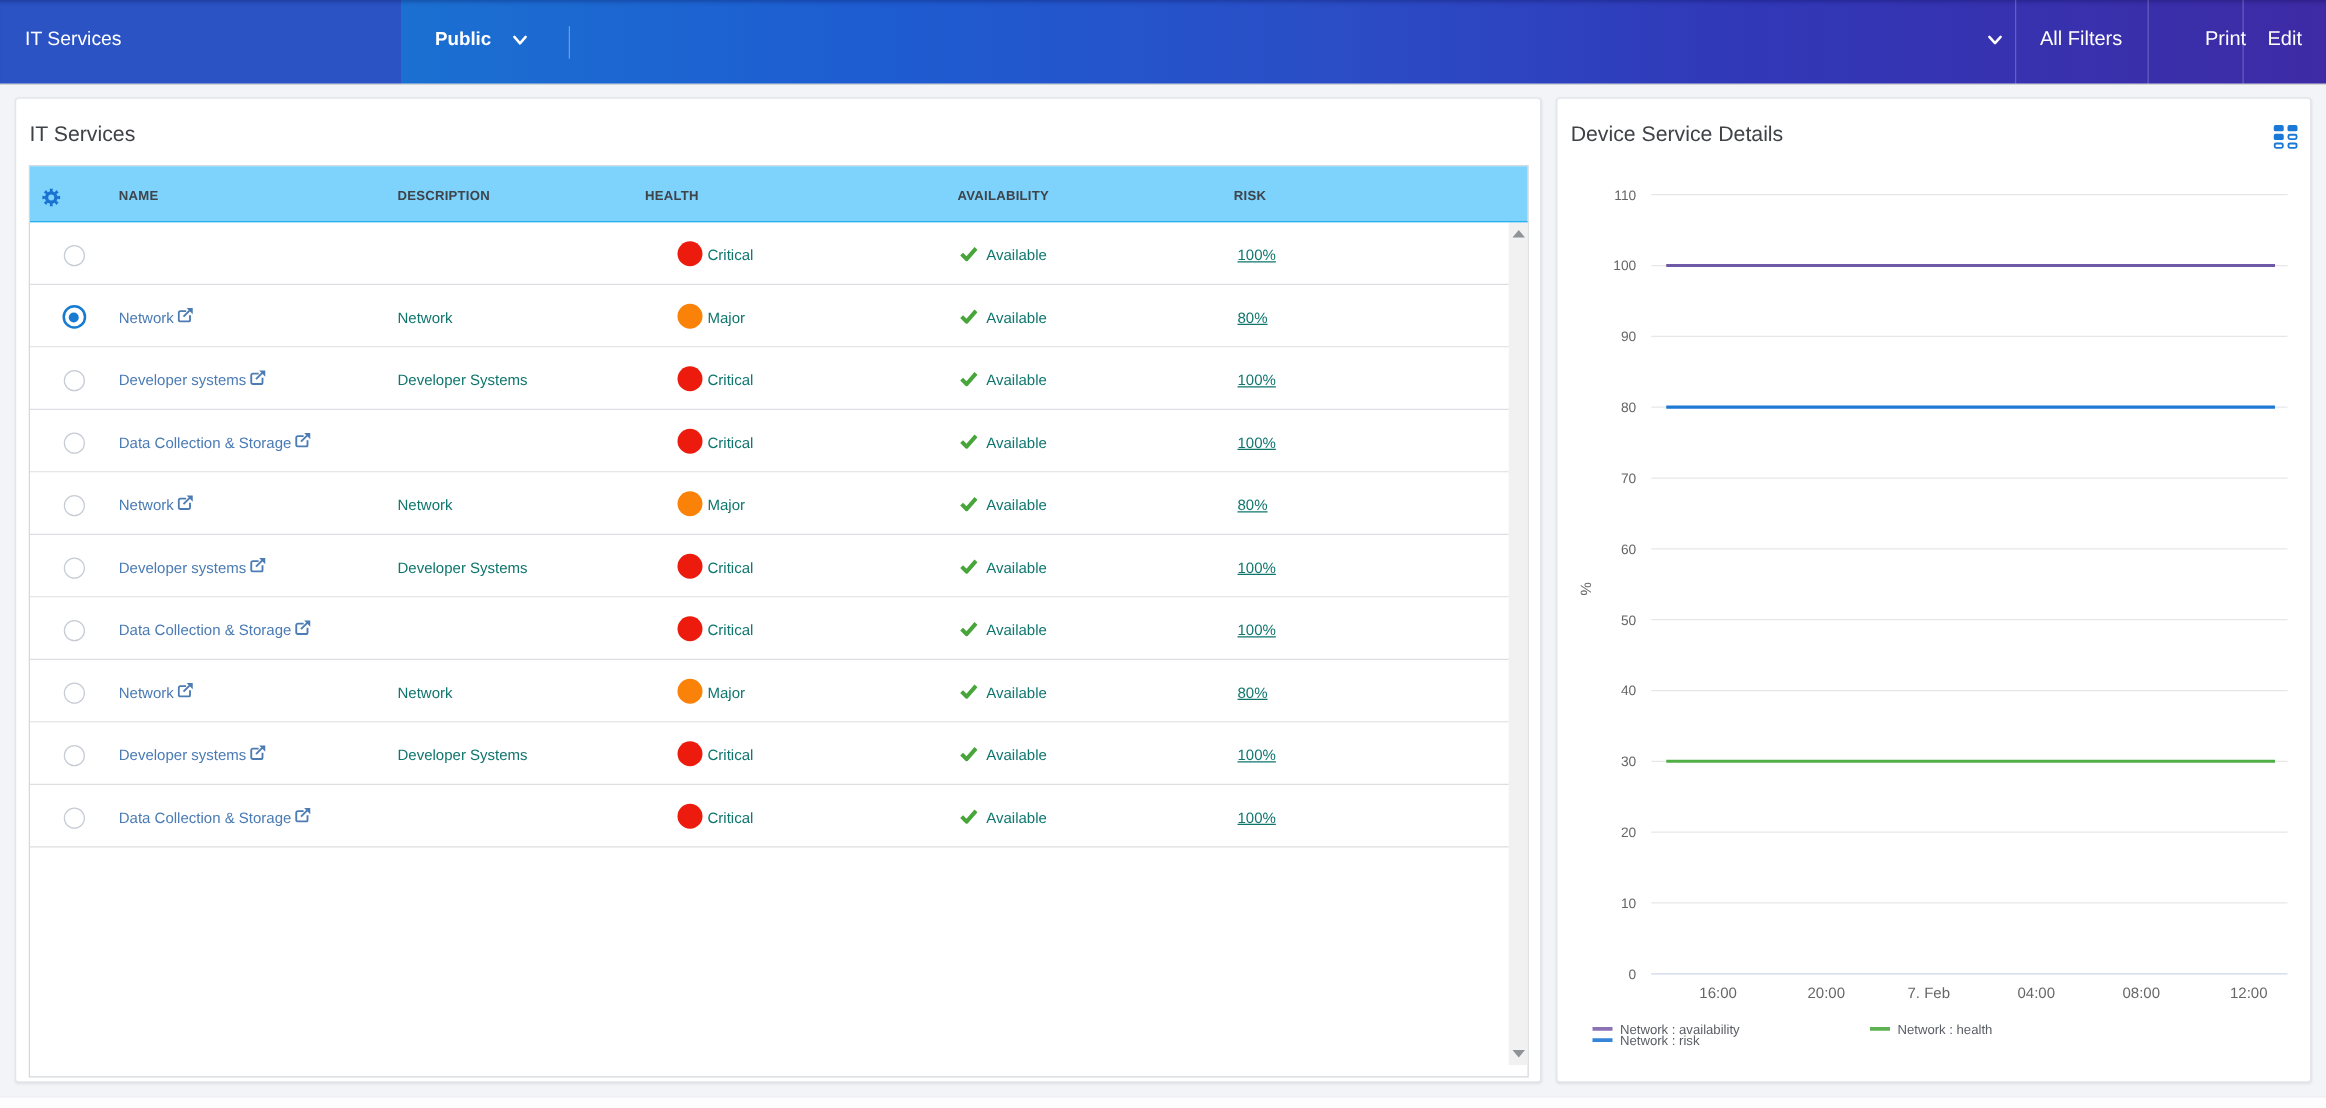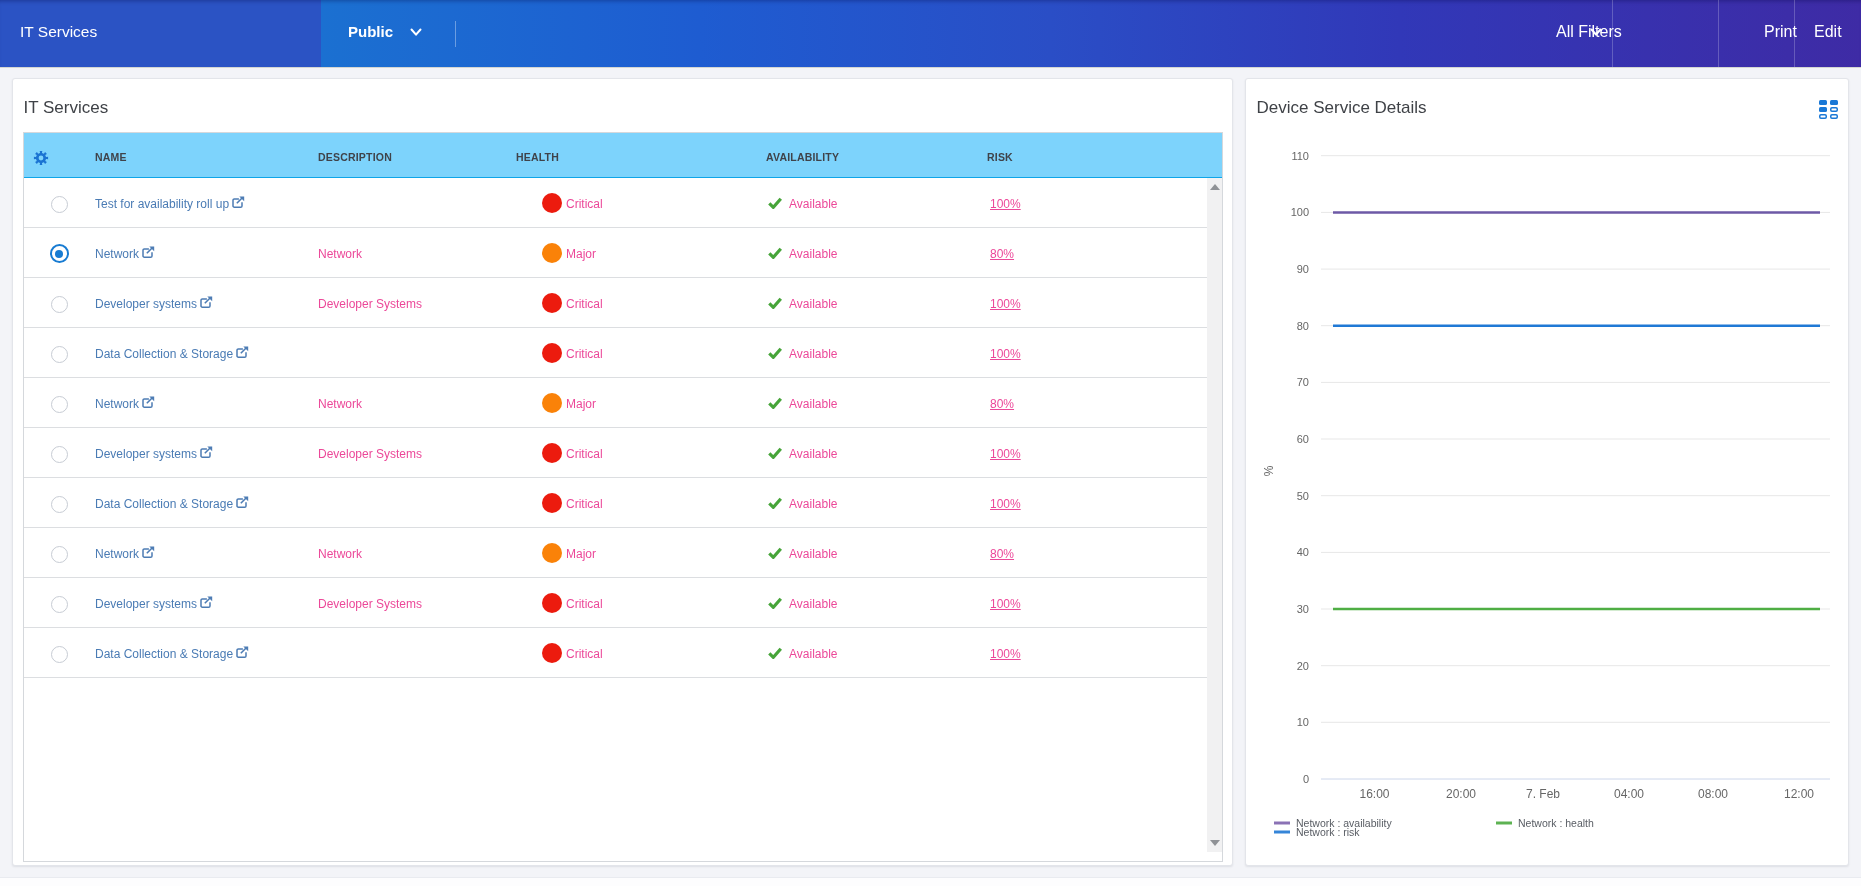--- a/index.html
+++ b/index.html
@@ -18,21 +18,21 @@
     box-shadow:0 1px 2px rgba(40,50,70,.10); height:788px; }
   #p1 { left:12px; width:1221px; }
   #p2 { left:1245px; width:604px;text-align:right; }
   .ptitle { position:absolute; left:10.5px; top:19px; font-size:17px; color:#3f4247; }
   
   #tbl { position:absolute; left:10px; top:53px; width:1200px; height:730px; border:1px solid #d5d8dc; }
   #thead { position:absolute; left:0; top:0; width:1198px; height:45px; background:#7dd3fc; border-bottom:1px solid #0ea5e9; }
   .th { position:absolute; top:0; height:45px; line-height:49px; font-size:10.5px; font-weight:bold; color:#3f434a; letter-spacing:.2px; }
   #rows { position:absolute; left:0; top:45px; width:1183px; }
   .row { position:relative; width:1183px; height:50px; border-bottom:1px solid #dcdee1; background:#fff; }
-  .cell { position:absolute; top:0; height:49px; line-height:52px; font-size:12px; color:#ec4899; }
+  .cell { position:absolute; top:0; height:49px; line-height:52px; font-size:12px; color:#0f766e; }
   a.nm { position:absolute; top:0; height:49px; line-height:52px; font-size:12px; color:#4a7bb4; text-decoration:none; }
   .radio { position:absolute; left:27px; top:17.5px; width:17px; height:17px; border-radius:50%;
     border:1.8px solid #c7ccd4; background:#fff; }
   .radio.sel { border-color:#177bd2; border-width:2px; left:25.5px; top:16px; width:19px; height:19px; }
   .radio.sel::after { content:""; position:absolute; left:3.5px; top:3.5px; width:8px; height:8px; border-radius:50%; background:#177bd2; }
   .dot { position:absolute; left:518px; top:15px; width:20px; height:20px; border-radius:50%; }
   .crit { background:#ec1b0e; } .maj { background:#fa8208; }
   .c1 { left:71px; } .c2 { left:294px; } .c3 { left:542px; } .c4 { left:765px; } .c5 { left:966px;text-decoration:underline; }
   .ext { vertical-align:baseline; }
   .chk { position:absolute; left:744px; top:19px; }
@@ -48,21 +48,21 @@
   <div class="tb" style="left:20px; font-size:15.5px;">IT Services</div>
   <div class="tb" style="left:348px; font-weight:700; font-size:15px;">Public</div>
   <svg style="position:absolute; left:410px; top:27.5px;" width="12" height="9" viewBox="0 0 12 9">
     <path d="M1.5 1.5 L6 6.7 L10.5 1.5" fill="none" stroke="#fff" stroke-width="2" stroke-linecap="round" stroke-linejoin="round"></path>
   </svg>
   <div class="sepsm" style="left:455px;"></div>
   <svg style="position:absolute; left:1590px; top:27.5px;" width="12" height="9" viewBox="0 0 12 9">
     <path d="M1.5 1.5 L6 6.5 L10.5 1.5" fill="none" stroke="#fff" stroke-width="2" stroke-linecap="round" stroke-linejoin="round"></path>
   </svg>
   <div class="sep" style="left:1612px;"></div>
-  <div class="tb" style="left:1556px;">All Filters</div>
+  <div class="tb" style="left:1632px;">All Filters</div>
   <div class="sep" style="left:1718px;"></div>
   <div class="tb" style="left:1739px;margin-left:25px;">Print</div>
   <div class="sep" style="left:1794px;"></div>
   <div class="tb" style="left:1814px;">Edit</div>
 </div>
 <div id="main">
   <div class="panel" id="p1">
     <div class="ptitle">IT Services</div>
     <div id="tbl">
       <div id="thead">
@@ -71,25 +71,20 @@
           </svg>
         <div class="th c1">NAME</div>
         <div class="th c2">DESCRIPTION</div>
         <div class="th" style="left:492px;">HEALTH</div>
         <div class="th" style="left:742px;">AVAILABILITY</div>
         <div class="th" style="left:963px;">RISK</div>
       </div>
       <div id="rows">
 <div class="row">
   <span class="radio"></span>
-  <a class="nm c1">Test for availability roll up&nbsp;<svg class="ext" width="13" height="12" viewBox="0 0 13 12">
-                <path d="M6.9 2.9 H2.3 a1.3 1.3 0 0 0 -1.3 1.3 V9.9 a1.3 1.3 0 0 0 1.3 1.3 H8.7 a1.3 1.3 0 0 0 1.3 -1.3 V6.2" fill="none" stroke="#4d7cb4" stroke-width="1.5"></path>
-                <path d="M4.8 7.3 L10.6 1.5" fill="none" stroke="#4d7cb4" stroke-width="1.6"></path>
-                <path d="M7.3 0.4 L12.2 0.4 L12.2 5.3 Z" fill="#4d7cb4"></path>
-              </svg></a>
   <span class="dot crit"></span>
             <span class="cell c3">Critical</span>
   <svg class="chk" width="14" height="12" viewBox="0 0 14 12">
               <path d="M1.3 6.3 L5.3 10.3 L12.8 1.7" fill="none" stroke="#47a53a" stroke-width="3.2"></path>
             </svg>
             <span class="cell c4">Available</span>
   <span class="cell c5">100%</span>
 </div>
 <div class="row">
   <span class="radio sel"></span>

